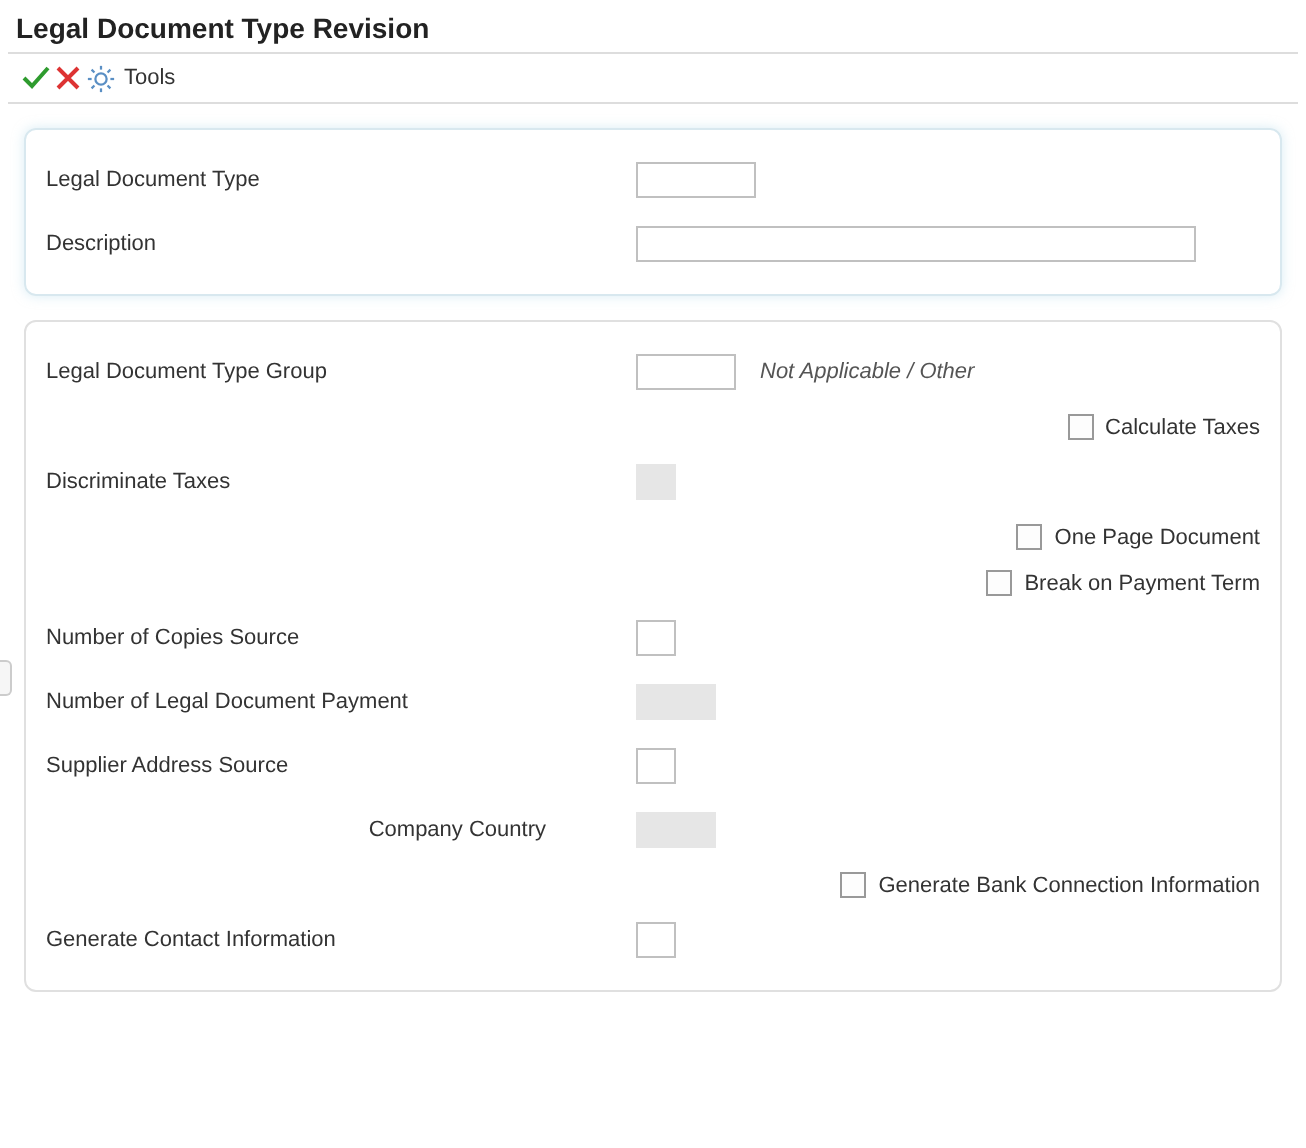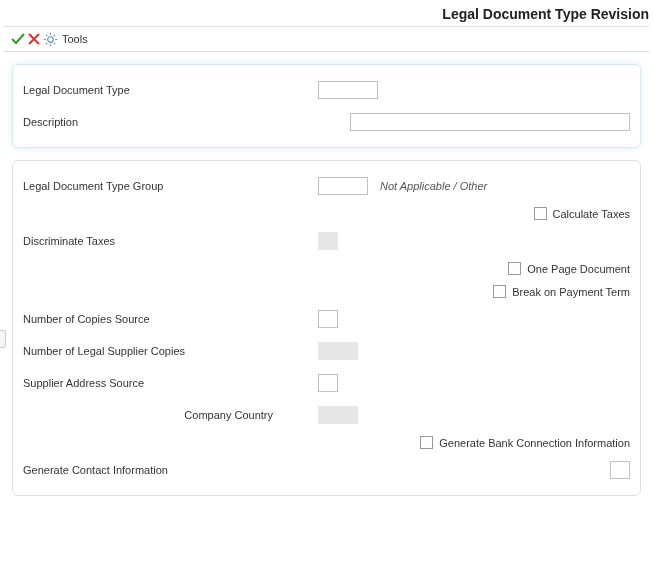--- a/index.html
+++ b/index.html
@@ -10,21 +10,20 @@
     font-size: 11px;
     color: #333;
     background: #fff;
     width: 653px;
   }
   .page-title {
     font-size: 14px;
     font-weight: bold;
     color: #222;
     padding: 2px 0 4px 4px;
-    text-align: right;
   }
   .toolbar {
     border-top: 1px solid #ddd;
     border-bottom: 1px solid #ddd;
     padding: 4px 6px;
     display: flex;
     align-items: center;
   }
   .tool-btn {
     display: flex;
@@ -45,21 +44,21 @@
     box-shadow: 0 0 6px rgba(180,220,235,0.5);
     border-color: #d8e8ef;
   }
   .row {
     display: flex;
     align-items: center;
     min-height: 22px;
     margin-bottom: 10px;
     gap: 45px;
   }
-  .row:last-child { margin-bottom: 0; justify-content: space-between; }
+  .row:last-child { margin-bottom: 0; }
   .label-col {
     width: 250px;
     padding-left: 0;
     color: #333;
   }
   .label-col.indent1 { padding-left: 24px; text-align: right; }
   .input-col {
     display: flex;
     align-items: center;
     gap: 12px;
@@ -192,21 +191,21 @@
   </div>
 
   <div class="row">
     <div class="label-col">Number of Copies Source</div>
     <div class="input-col">
       <input class="txt w-xs" value="" style="">
     </div>
   </div>
 
   <div class="row">
-    <div class="label-col">Number of Legal Supplier Copies</div>
+    <div class="label-col">Number of Legal Document Payment</div>
     <div class="input-col">
       <input class="txt dis2" disabled="" value="" style="">
     </div>
   </div>
 
   <div class="row">
     <div class="label-col">Supplier Address Source</div>
     <div class="input-col">
       <input class="txt w-xs" value="" style="">
     </div>

